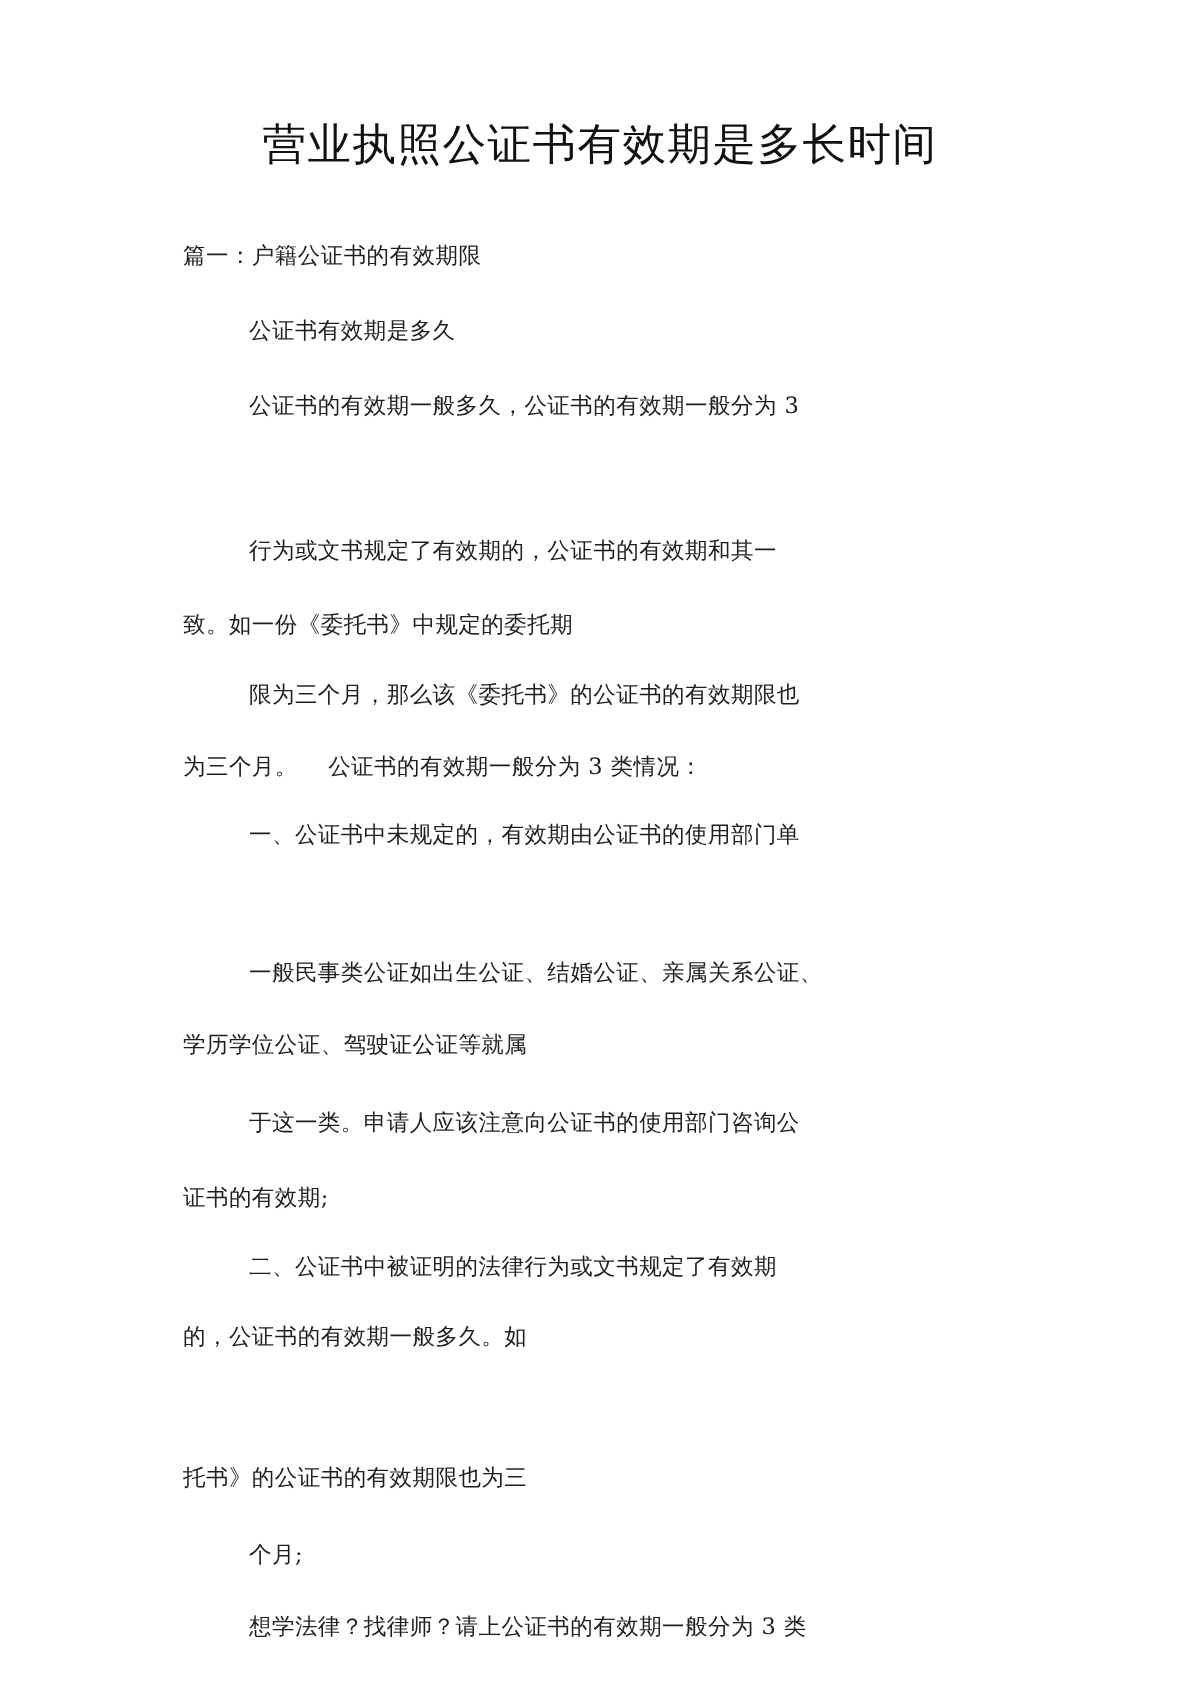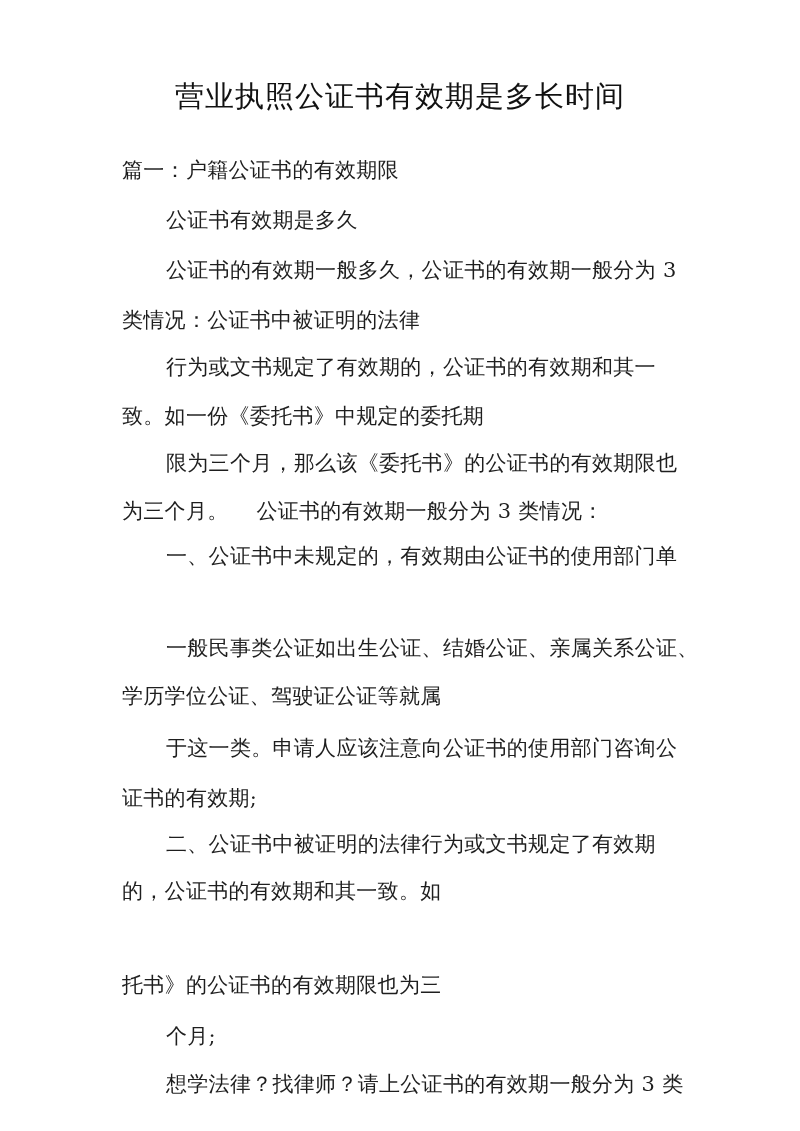--- a/index.html
+++ b/index.html
@@ -30,45 +30,44 @@
       text-align: center;
       font-family: "DejaVu Sans", "Liberation Sans", sans-serif;
       font-size: 29px;
       letter-spacing: 1px;
       color: #111111;
       line-height: 40px;
     }
     .line {
       position: absolute;
       white-space: nowrap;
-      font-size: 21px;
+      font-size: 15px;
       line-height: 28px;
       color: #1e1e1e;
       letter-spacing: 0.3px;
     }
     .indent { left: 166px; }
     .flush { left: 122px; }
   </style>
 </head>
 <body>
 
 <div class="page">
   <div class="title">营业执照公证书有效期是多长时间</div>
 
   <div class="line flush" style="top:156px">篇一：户籍公证书的有效期限</div>
   <div class="line indent" style="top:206px">公证书有效期是多久</div>
   <div class="line indent" style="top:256px">公证书的有效期一般多久，公证书的有效期一般分为 3</div>
-  <div class="line flush" style="top:306px">类情况：公证书中被证明的法律</div>
   <div class="line indent" style="top:353px">行为或文书规定了有效期的，公证书的有效期和其一</div>
   <div class="line flush" style="top:402px">致。如一份《委托书》中规定的委托期</div>
   <div class="line indent" style="top:449px">限为三个月，那么该《委托书》的公证书的有效期限也</div>
   <div class="line flush" style="top:497px; white-space:pre">为三个月。    公证书的有效期一般分为 3 类情况：</div>
   <div class="line indent" style="top:542px">一、公证书中未规定的，有效期由公证书的使用部门单</div>
   <div class="line indent" style="top:634px">一般民事类公证如出生公证、结婚公证、亲属关系公证、</div>
   <div class="line flush" style="top:682px">学历学位公证、驾驶证公证等就属</div>
   <div class="line indent" style="top:734px">于这一类。申请人应该注意向公证书的使用部门咨询公</div>
   <div class="line flush" style="top:784px">证书的有效期;</div>
   <div class="line indent" style="top:830px">二、公证书中被证明的法律行为或文书规定了有效期</div>
-  <div class="line flush" style="top:877px">的，公证书的有效期和其一致。如</div>
+  <div class="line flush" style="top:877px">的，公证书的有效期一般多久。如</div>
   <div class="line flush" style="top:971px">托书》的公证书的有效期限也为三</div>
   <div class="line indent" style="top:1022px">个月;</div>
   <div class="line indent" style="top:1070px">想学法律？找律师？请上公证书的有效期一般分为 3 类</div>
 </div>
 
 </body></html>

